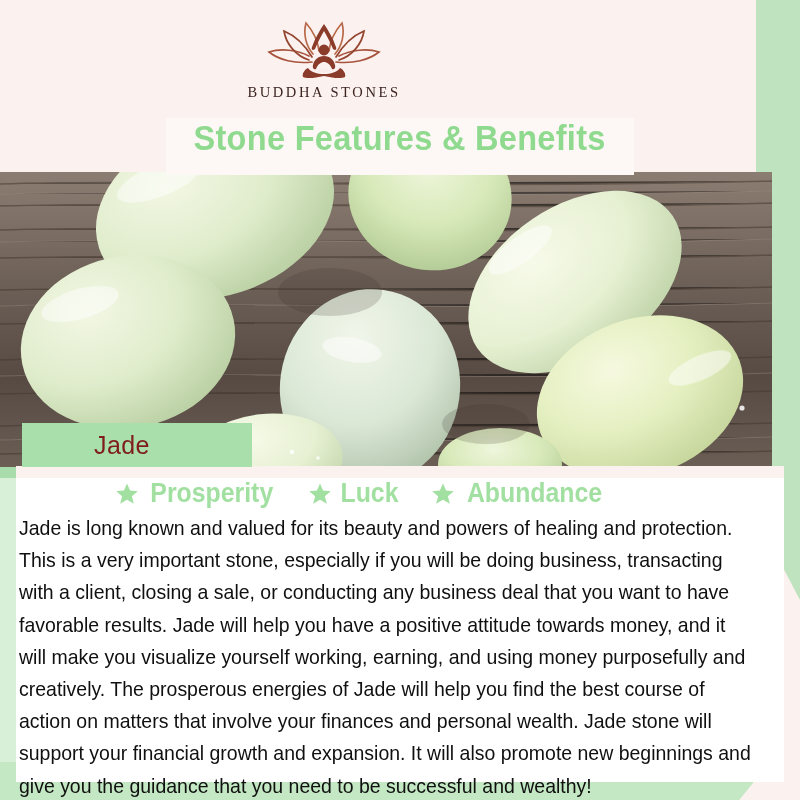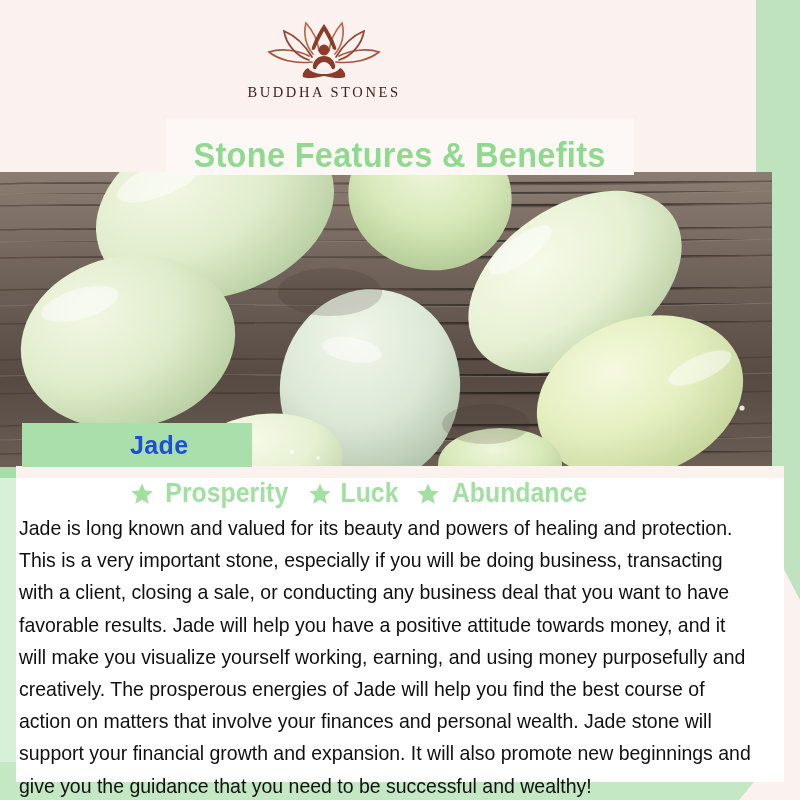--- a/index.html
+++ b/index.html
@@ -94,21 +94,21 @@
 
   
   .title-banner {
     position: absolute;
     left: 166px;
     top: 118px;
     width: 468px;
     height: 57px;
     background: #fdf8f6;
     display: flex;
-    align-items: flex-end;
+    align-items: flex-start;
     justify-content: center;
     z-index: 4;
   }
   .title-text {
     font-family: "Liberation Sans Narrow", "Liberation Sans", sans-serif;
     font-size: 35px;
     font-weight: bold;
     color: #8fda8f;
     letter-spacing: 0.3px;
     transform: scaleX(0.93);
@@ -134,24 +134,24 @@
     left: 22px;
     top: 423px;
     width: 230px;
     height: 44px;
     background: #a9dfab;
     display: flex;
     align-items: center;
     z-index: 5;
   }
   .stone-label-text {
-    color: #1d4ed8;
+    color: #7f1d1d;
     font-size: 25px;
-    font-weight: bold;
-    padding-left: 108px;
+    font-weight: normal;
+    padding-left: 72px;
     letter-spacing: 0.4px;
   }
 
   
   .content-panel {
     position: absolute;
     left: 16px;
     top: 470px;
     width: 768px;
     height: 312px;
@@ -170,21 +170,21 @@
 
   
   .keywords {
     position: absolute;
     left: 0;
     top: 478px;
     width: 723px;
     display: flex;
     align-items: center;
     justify-content: center;
-    gap: 15px;
+    gap: 30px;
     z-index: 6;
   }
   .keyword-item {
     display: flex;
     align-items: center;
     gap: 6px;
   }
   .star-icon {
     width: 24px;
     height: 24px;

